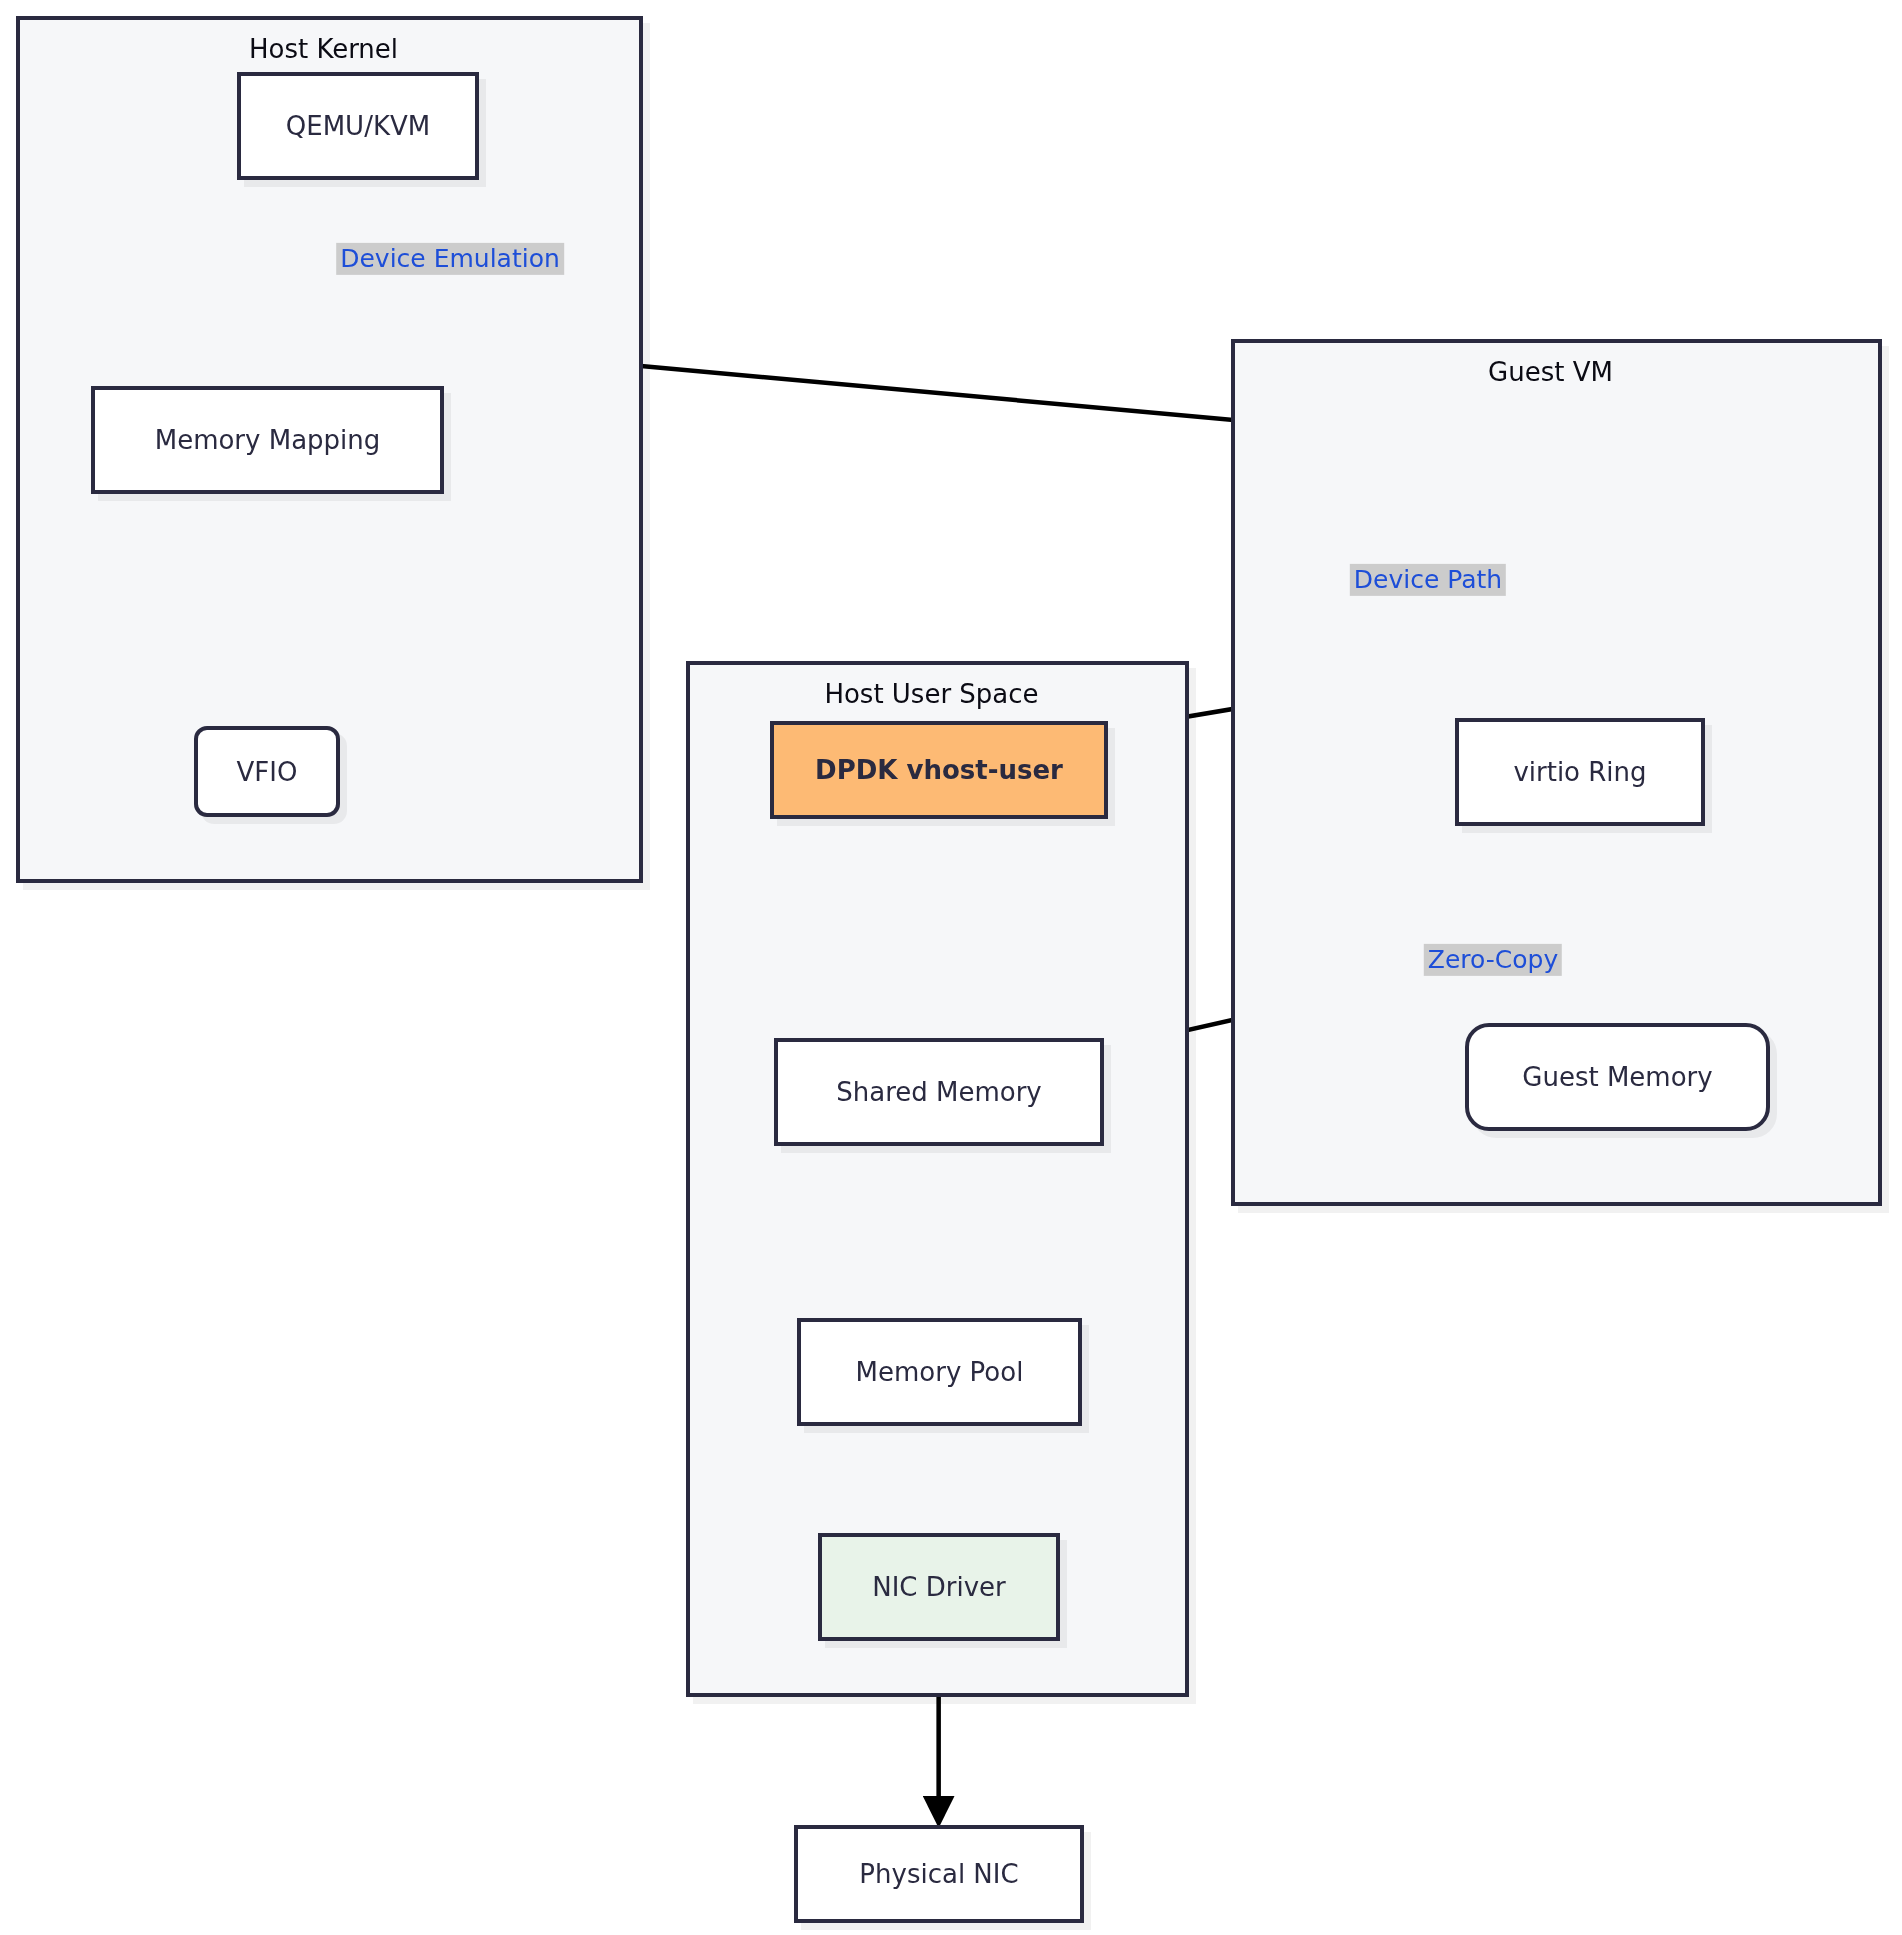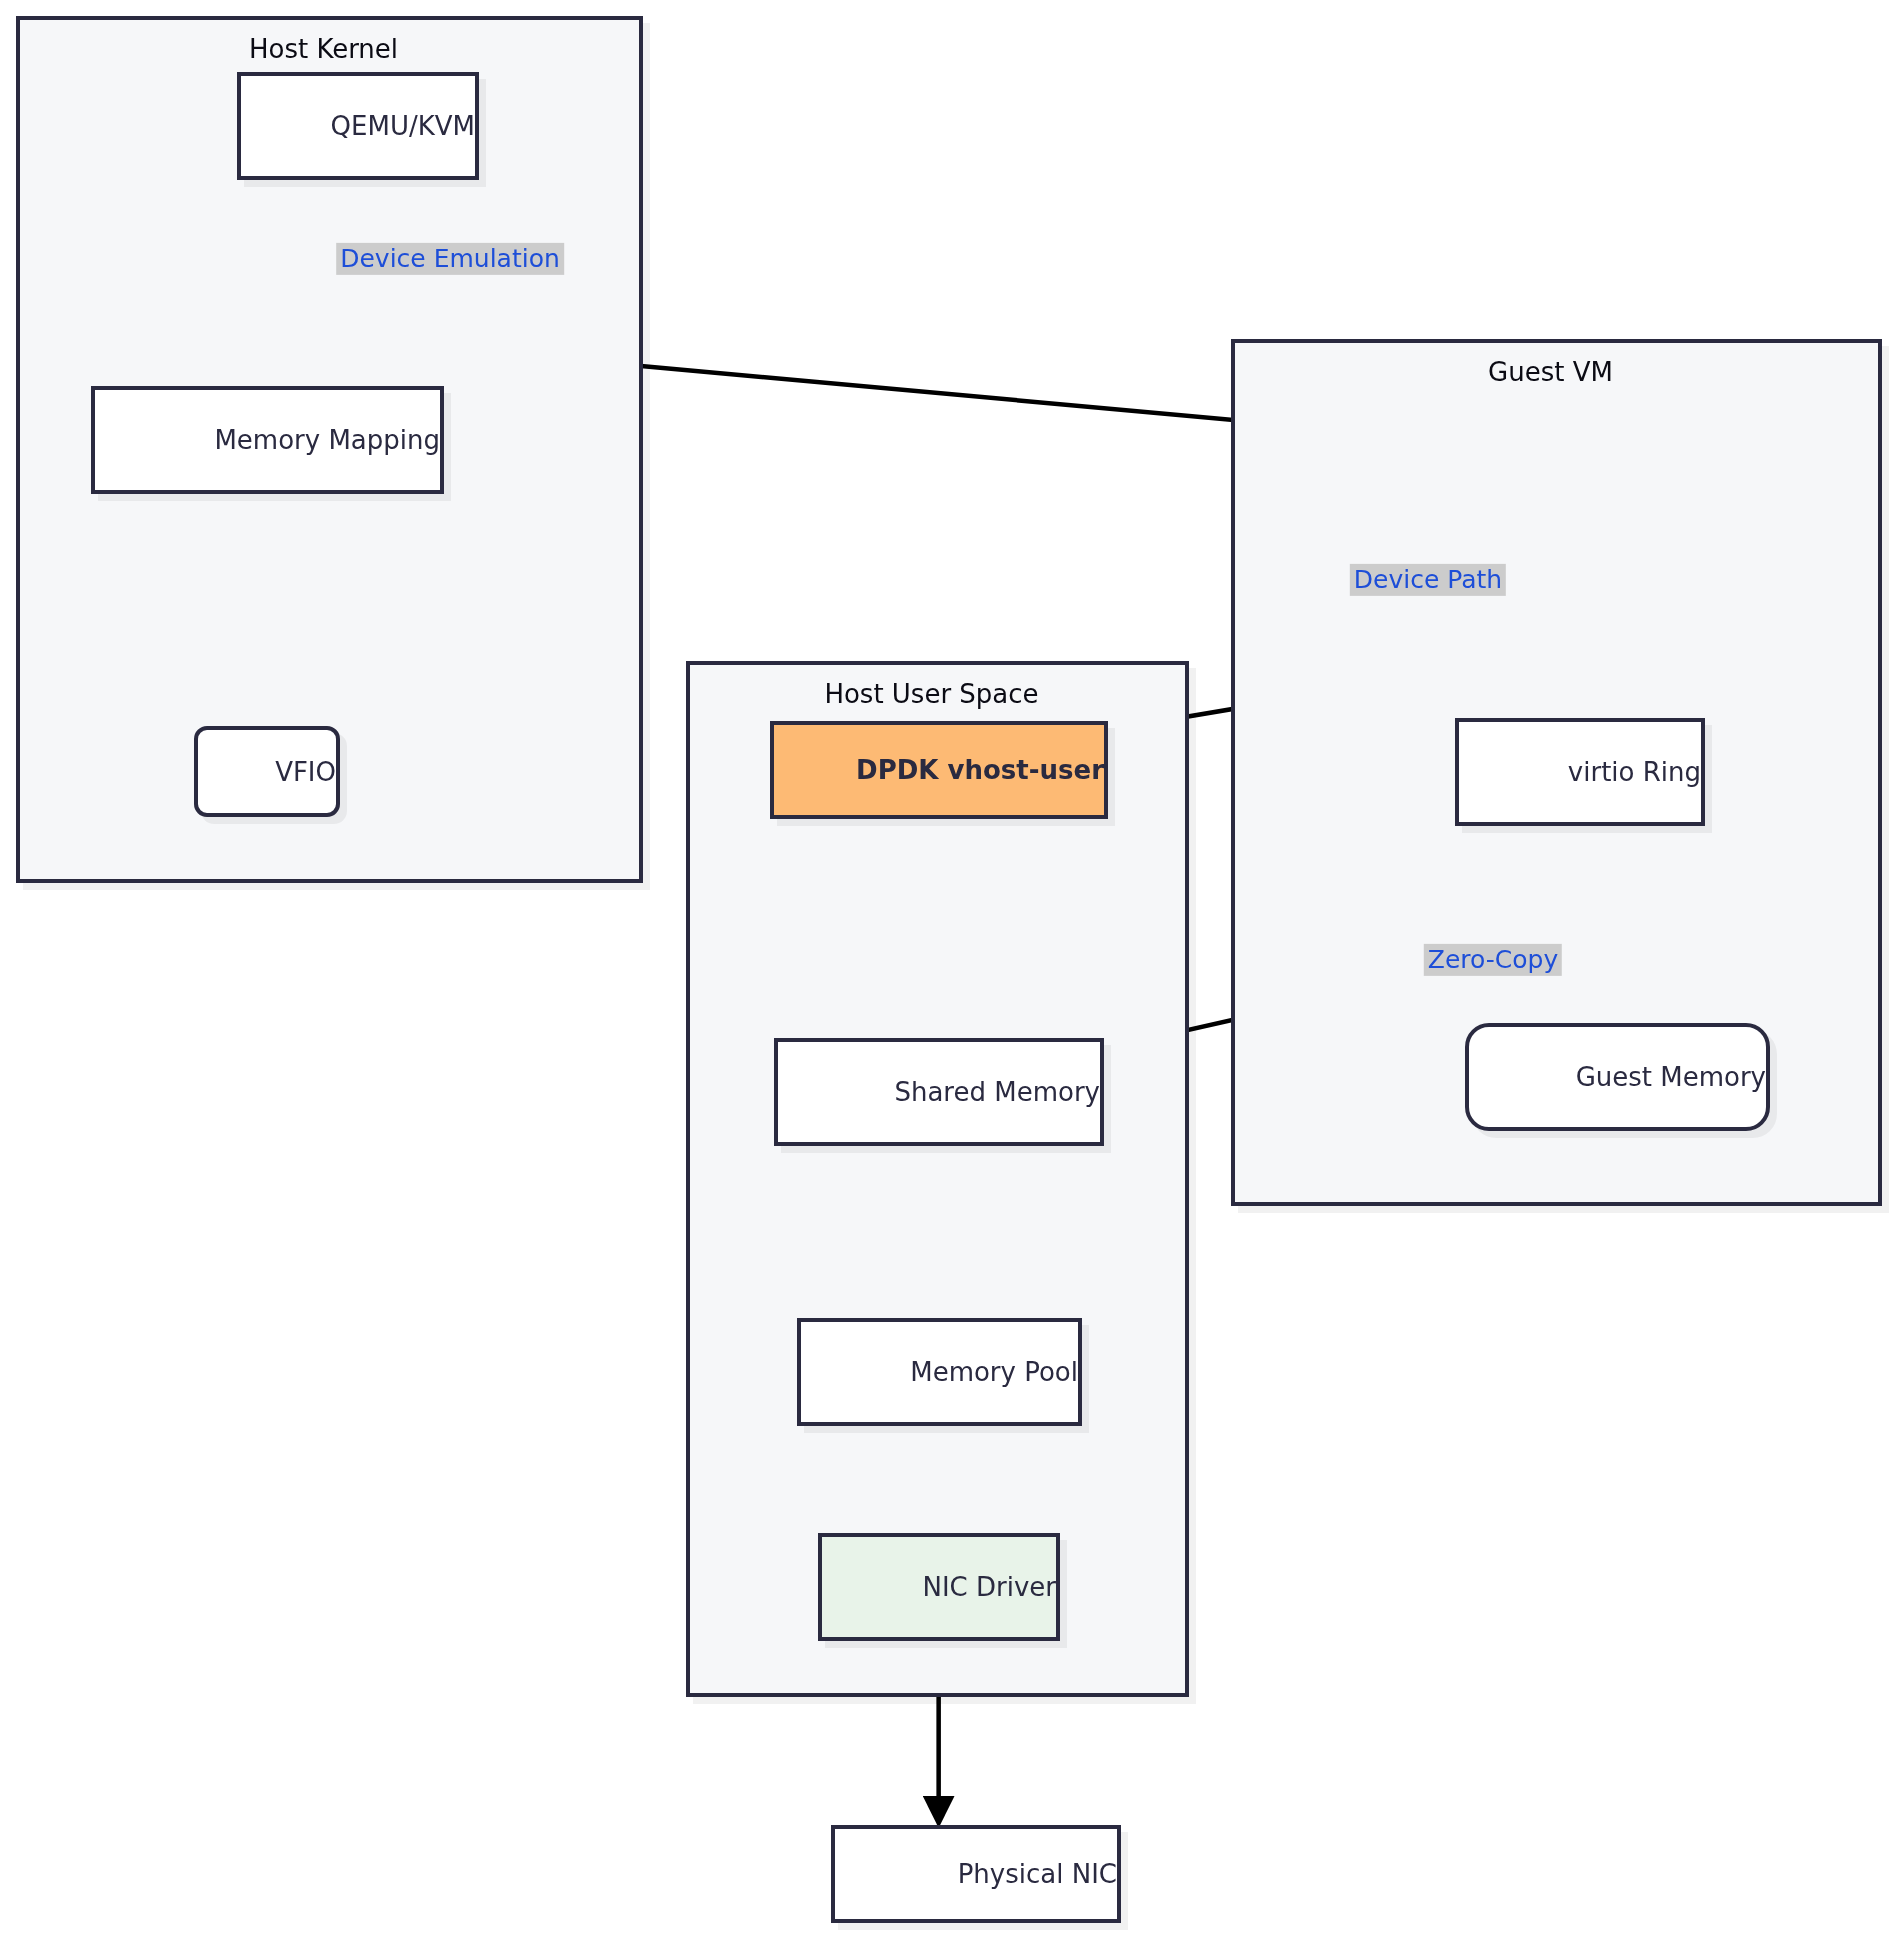--- a/index.html
+++ b/index.html
@@ -46,21 +46,21 @@
   }
 
   
   .node {
     position: absolute;
     box-sizing: border-box;
     border: 4px solid #2a2a40;
     background: #ffffff;
     display: flex;
     align-items: center;
-    justify-content: flex-end;
+    justify-content: center;
     box-shadow: 7px 7px 0 0 rgba(0,0,0,0.055);
   }
   .node span {
     color: #2a2a40;
     font-size: 26px;
     font-family: "DejaVu Sans", sans-serif;
     white-space: nowrap;
     line-height: 1;
   }
   .node.blue  { background: #ddf1fb; }
@@ -160,21 +160,21 @@
 
 
   <div class="node" style="left:1455px; top:718px; width:250px; height:108px;">
     <span>virtio Ring</span>
   </div>
 
   <div class="node" style="left:1465px; top:1023px; width:305px; height:108px;border-radius:24px;">
     <span>Guest Memory</span>
   </div>
 
-  <div class="node" style="left:794px; top:1825px; width:290px; height:98px;margin-left:37px;">
+  <div class="node" style="left:794px; top:1825px; width:290px; height:98px;">
     <span>Physical NIC</span>
   </div>
 
   <div class="edge-label" style="left:450px; top:259px;">Device Emulation</div>
 
   <div class="edge-label" style="left:1428px; top:580px;">Device Path</div>
 
   <div class="edge-label" style="left:1493px; top:960px;">Zero-Copy</div>
 
 </div>

